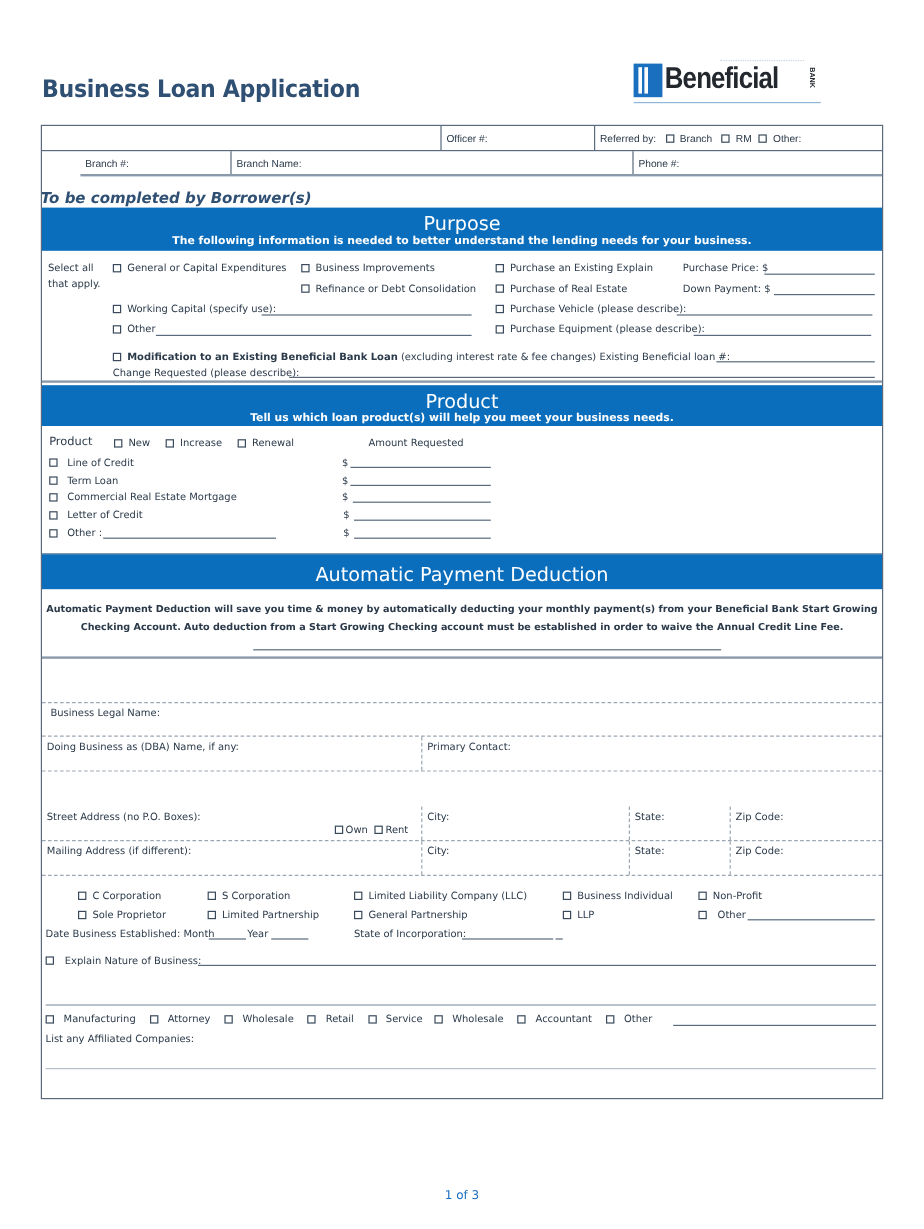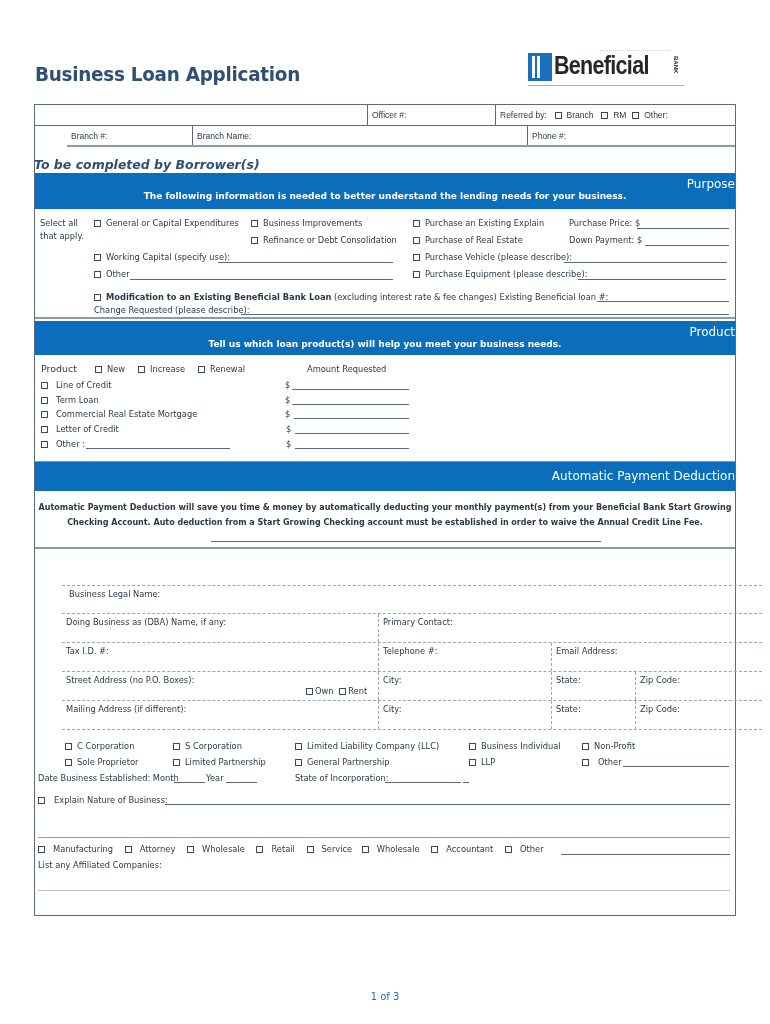--- a/index.html
+++ b/index.html
@@ -20,31 +20,31 @@
 
   .hdr-table { position: absolute; left: 0; top: 0; width: 700px; font-size: 8.5px; color: #2b3a4a; }
   .hdr-row { position: relative; height: 21px; border-bottom: 1px solid #5a6a7c; }
   .hdr-row:nth-child(2) { border-bottom: 2px solid #8a9aab; margin-left: 32px; }
   .cell { position: absolute; top: 0; height: 100%; padding: 5px 0 0 4px; font-family: "Liberation Sans", sans-serif; }
   .vline { border-left: 1px solid #5a6a7c; }
 
   .borrower { position: absolute; left: 34px; top: 157px; font-size: 12.5px; font-weight: bold; font-style: italic; color: #2f4f73; }
 
   .band { position: absolute; left: 0; width: 700px; background: #0a6ebd; color: #ffffff; text-align: center; }
-  .band .h { font-size: 12px; font-family: "DejaVu Sans", sans-serif; text-align: right; }
+  .band .h { font-size: 16px; font-family: "DejaVu Sans", sans-serif; }
   .band .s { font-size: 9px; font-weight: bold; font-family: "DejaVu Sans", sans-serif; }
 
   .t { position: absolute; font-size: 8.3px; color: #2b3a4a; white-space: nowrap; font-family: "DejaVu Sans", sans-serif; }
   .ti { }
   .tb { font-weight: bold; }
   .cb { display: inline-block; width: 7px; height: 7px; border: 1px solid #3a4a5c; margin-right: 5px; vertical-align: -1px; }
   .ul { position: absolute; height: 0; border-bottom: 1px solid #5a6a7c; }
   .sep { position: absolute; left: 0; width: 700px; height: 0; border-bottom: 2px solid #8a9aab; }
 
-  .bi-row { position: absolute; left: 0; width: 700px; border-bottom: 1px dashed #9aa6b2; margin-left: 27px; }
+  .bi-row { position: absolute; left: 0; width: 700px; border-bottom: 1px dashed #9aa6b2; }
   .bi-cell { position: absolute; top: 0; height: 100%; padding: 3px 0 0 4px; font-size: 8.3px; font-family: "DejaVu Sans", sans-serif; }
   .bi-v { border-left: 1px dashed #9aa6b2; }
 
   .footer { position: absolute; left: 0; width: 770px; top: 991px; text-align: center; font-size: 10px; color: #1a6fbf; font-family: "DejaVu Sans", sans-serif; }
 </style>
 </head>
 <body>
 
 <div class="title">Business Loan Application</div>
 
@@ -156,25 +156,20 @@
   <div class="sep" style="top:442px"></div>
 
 
   <div class="bi-row" style="top:480px;height:29px;border-top:1px dashed #9aa6b2">
     <div class="bi-cell" style="left:3px;width:697px"><span>Business Legal Name:</span></div>
   </div>
   <div class="bi-row" style="top:509px;height:29px">
     <div class="bi-cell" style="left:0;width:316px"><span>Doing Business as (DBA) Name, if any:</span></div>
     <div class="bi-cell bi-v" style="left:316px;width:384px"><span>Primary Contact:</span></div>
   </div>
-  <div class="bi-row" style="top:538px;height:29px">
-    <div class="bi-cell" style="left:0;width:316px"><span>Tax I.D. #:</span></div>
-    <div class="bi-cell bi-v" style="left:316px;width:173px"><span>Telephone #:</span></div>
-    <div class="bi-cell bi-v" style="left:489px;width:211px"><span>Email Address:</span></div>
-  </div>
   <div class="bi-row" style="top:567px;height:29px">
     <div class="bi-cell" style="left:0;width:316px"><span>Street Address (no P.O. Boxes):</span>
       <div style="position:absolute;left:244px;top:14px;white-space:nowrap">
         <span class="cb" style="margin-right:2px"></span><span>Own</span>
         <span class="cb" style="margin-left:3px;margin-right:2px"></span><span>Rent</span>
       </div>
     </div>
     <div class="bi-cell bi-v" style="left:316px;width:173px"><span>City:</span></div>
     <div class="bi-cell bi-v" style="left:489px;width:84px"><span>State:</span></div>
     <div class="bi-cell bi-v" style="left:573px;width:127px"><span>Zip Code:</span></div>

